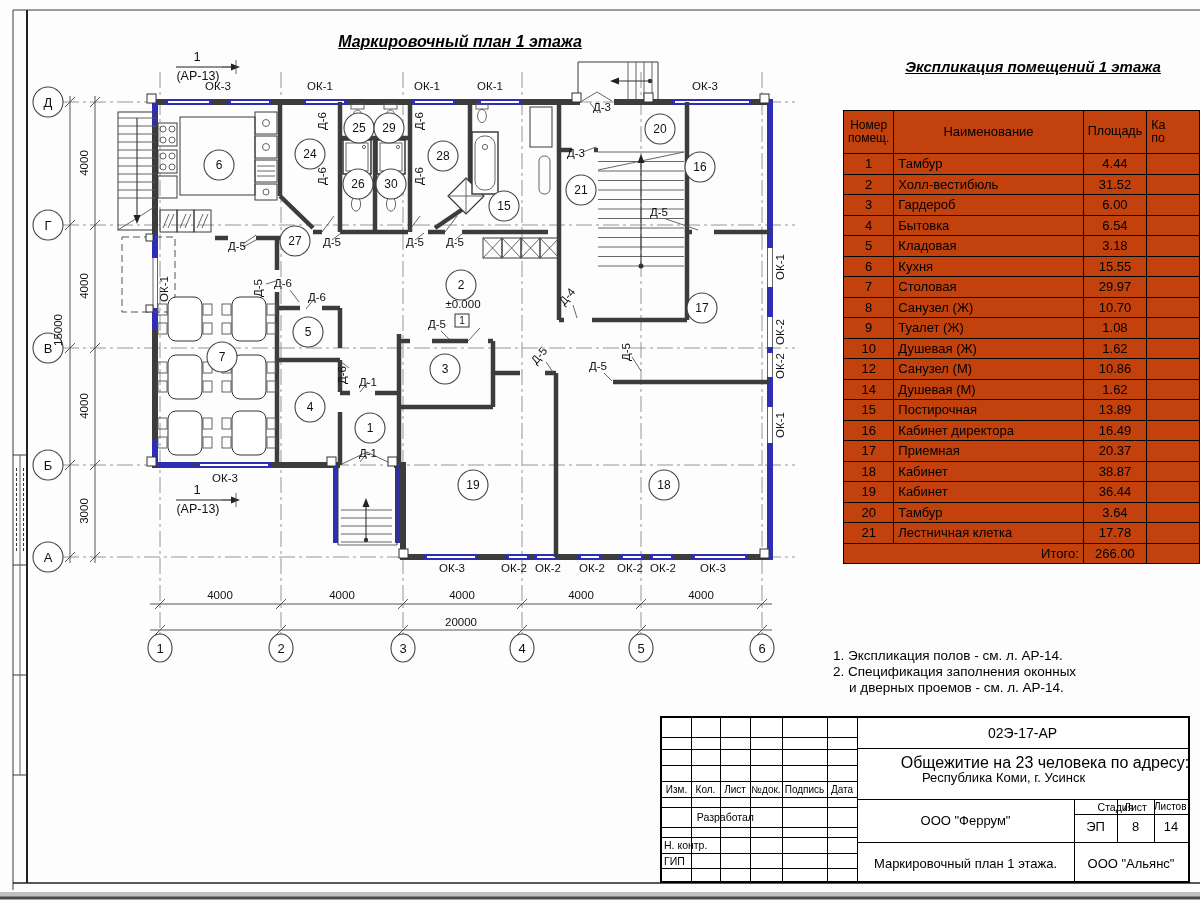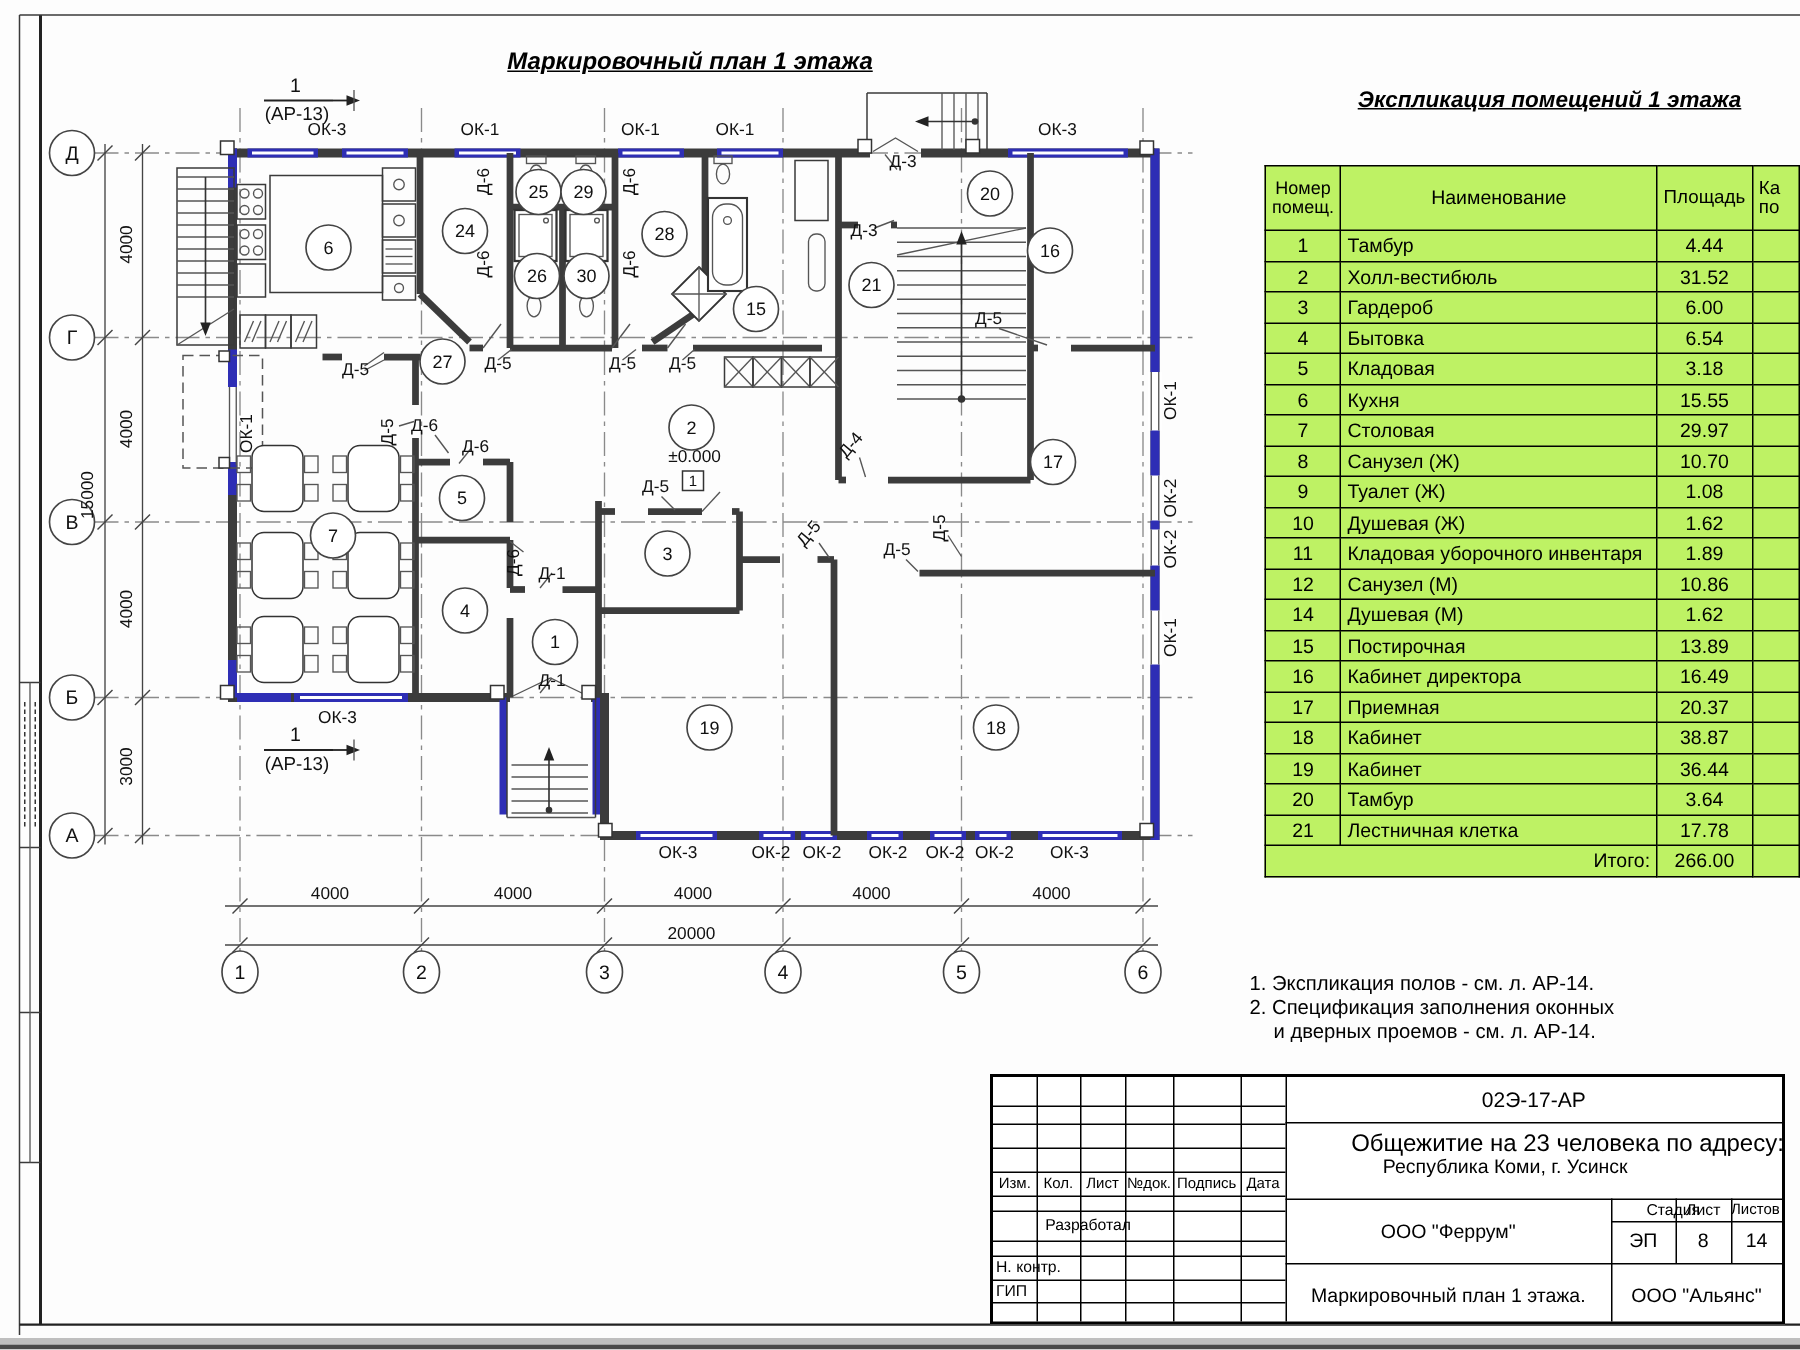--- a/index.html
+++ b/index.html
@@ -2,21 +2,21 @@
 <html><head>
 <meta charset="utf-8">
 <style>
   html,body{margin:0;padding:0}
   body{position:relative;width:1200px;height:900px;overflow:hidden;background:#fdfdfd;
        font-family:"Liberation Sans",sans-serif;color:#000}
   .abs{position:absolute}
   .title-it{font-style:italic;font-weight:bold;text-decoration:underline;text-align:center}
   #plan-title{left:280px;top:33px;width:360px;font-size:16px}
   #expl-title{left:853px;top:58px;width:360px;font-size:15px}
-  #expl{position:absolute;left:843px;top:110px;border-collapse:collapse;table-layout:fixed;background:#bef264}
+  #expl{position:absolute;left:843px;top:110px;border-collapse:collapse;table-layout:fixed;background:#c2410c}
   #expl th,#expl td{border:1.6px solid #000;font-weight:normal;font-size:13px;padding:0 4px;
        overflow:hidden;white-space:nowrap}
   #expl th{height:42px;line-height:1.08}
   #expl td{height:19.5px}
   .c{text-align:center}.l{text-align:left}.r{text-align:right}
   #notes{left:833px;top:648px;width:360px;font-size:13.5px;line-height:16px}
   #notes .ind{padding-left:16px}
   
   #tb{left:660px;top:716px;width:530px;height:167px;border:2px solid #000;box-sizing:border-box;background:#fff}
   .tbl{position:absolute;background:#000}
@@ -659,26 +659,20 @@
       <tr>
         <td class="c">9</td>
     <td class="l">Туалет (Ж)</td>
     <td class="c">1.08</td>
     <td></td>
       </tr>
       <tr>
         <td class="c">10</td>
     <td class="l">Душевая (Ж)</td>
     <td class="c">1.62</td>
-    <td></td>
-      </tr>
-      <tr>
-        <td class="c">11</td>
-    <td class="l">Кладовая уборочного инвентаря</td>
-    <td class="c">1.89</td>
     <td></td>
       </tr>
       <tr>
         <td class="c">12</td>
     <td class="l">Санузел (М)</td>
     <td class="c">10.86</td>
     <td></td>
       </tr>
       <tr>
         <td class="c">14</td>

